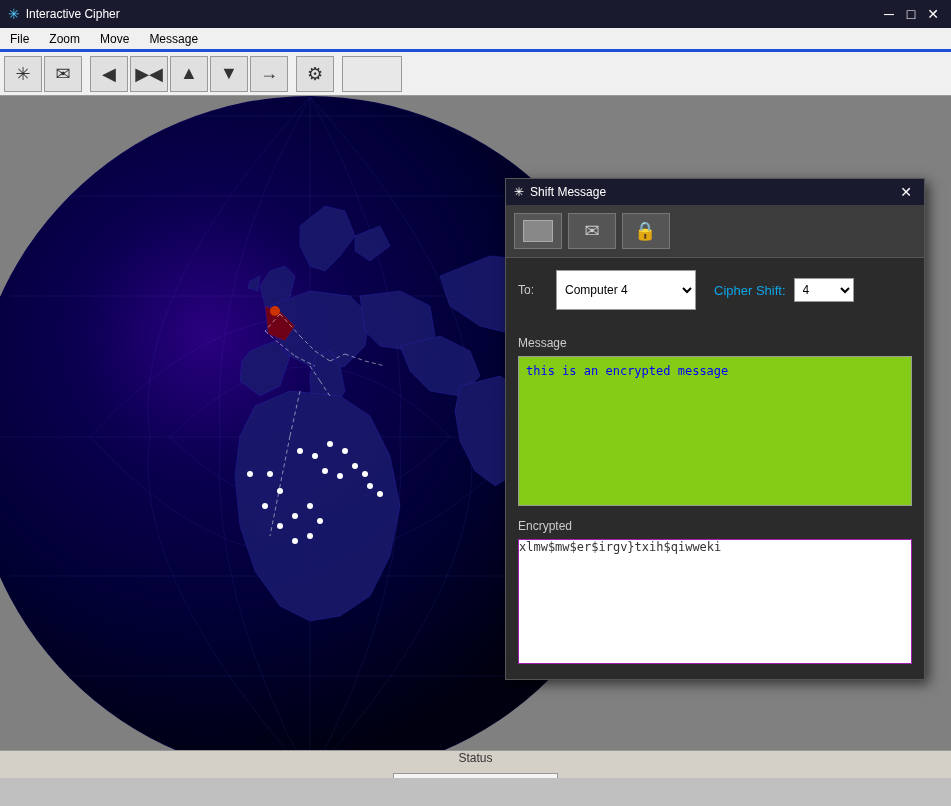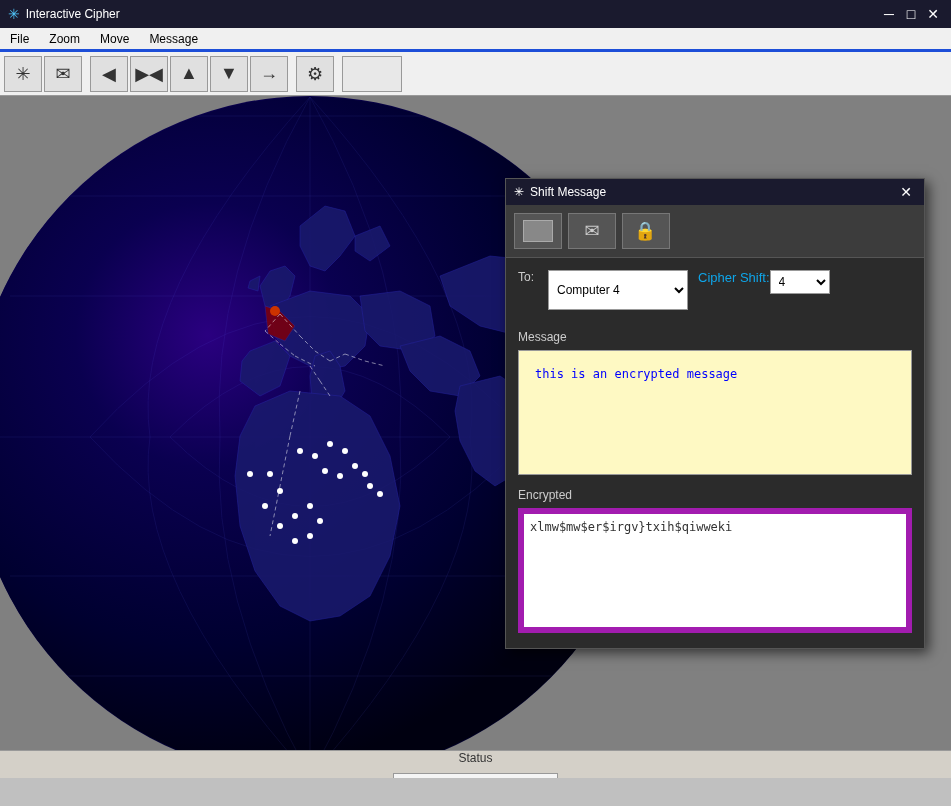--- a/index.html
+++ b/index.html
@@ -216,23 +216,23 @@
       color: #ccc;
     }
 
     #dialog-body {
       padding: 12px;
       background: #2b2b2b;
     }
 
     .form-row {
       display: flex;
-      align-items: flex-start;
-      margin-bottom: 20px;
-      gap: 0;
+      align-items: center;
+      margin-bottom: 26px;
+      gap: 8px;
     }
     .form-label {
       color: #ccc;
       font-size: 12px;
       min-width: 30px;
     }
     .form-select {
       height: 40px;
       min-width: 140px;
       background: white;
@@ -257,42 +257,41 @@
     }
 
     .section-label {
       color: #ccc;
       font-size: 12px;
       margin-bottom: 6px;
     }
 
     .message-textarea {
       width: 100%;
-      height: 125px;
-      background: #fef9c3;
+      height: 150px;
+      background: #84cc16;
       border: 1px solid #999;
       font-size: 12px;
       font-family: monospace;
-      padding: 16px;
+      padding: 7px;
       resize: none;
       color: blue;
     }
 
     .message-textarea.message-input {
       color: blue;
     }
 
     .encrypted-textarea {
       width: 100%;
       height: 125px;
       background: white;
-      border: 6px solid #a21caf;
+      border: 1px solid #a21caf;
       font-size: 12px;
       font-family: monospace;
-      padding: 6px;
       resize: none;
       color: #333;
     }
     .globe-grid {
       fill: none;
       stroke: rgba(100, 100, 255, 0.2);
       stroke-width: 0.5;
     }
   </style>
 </head>

